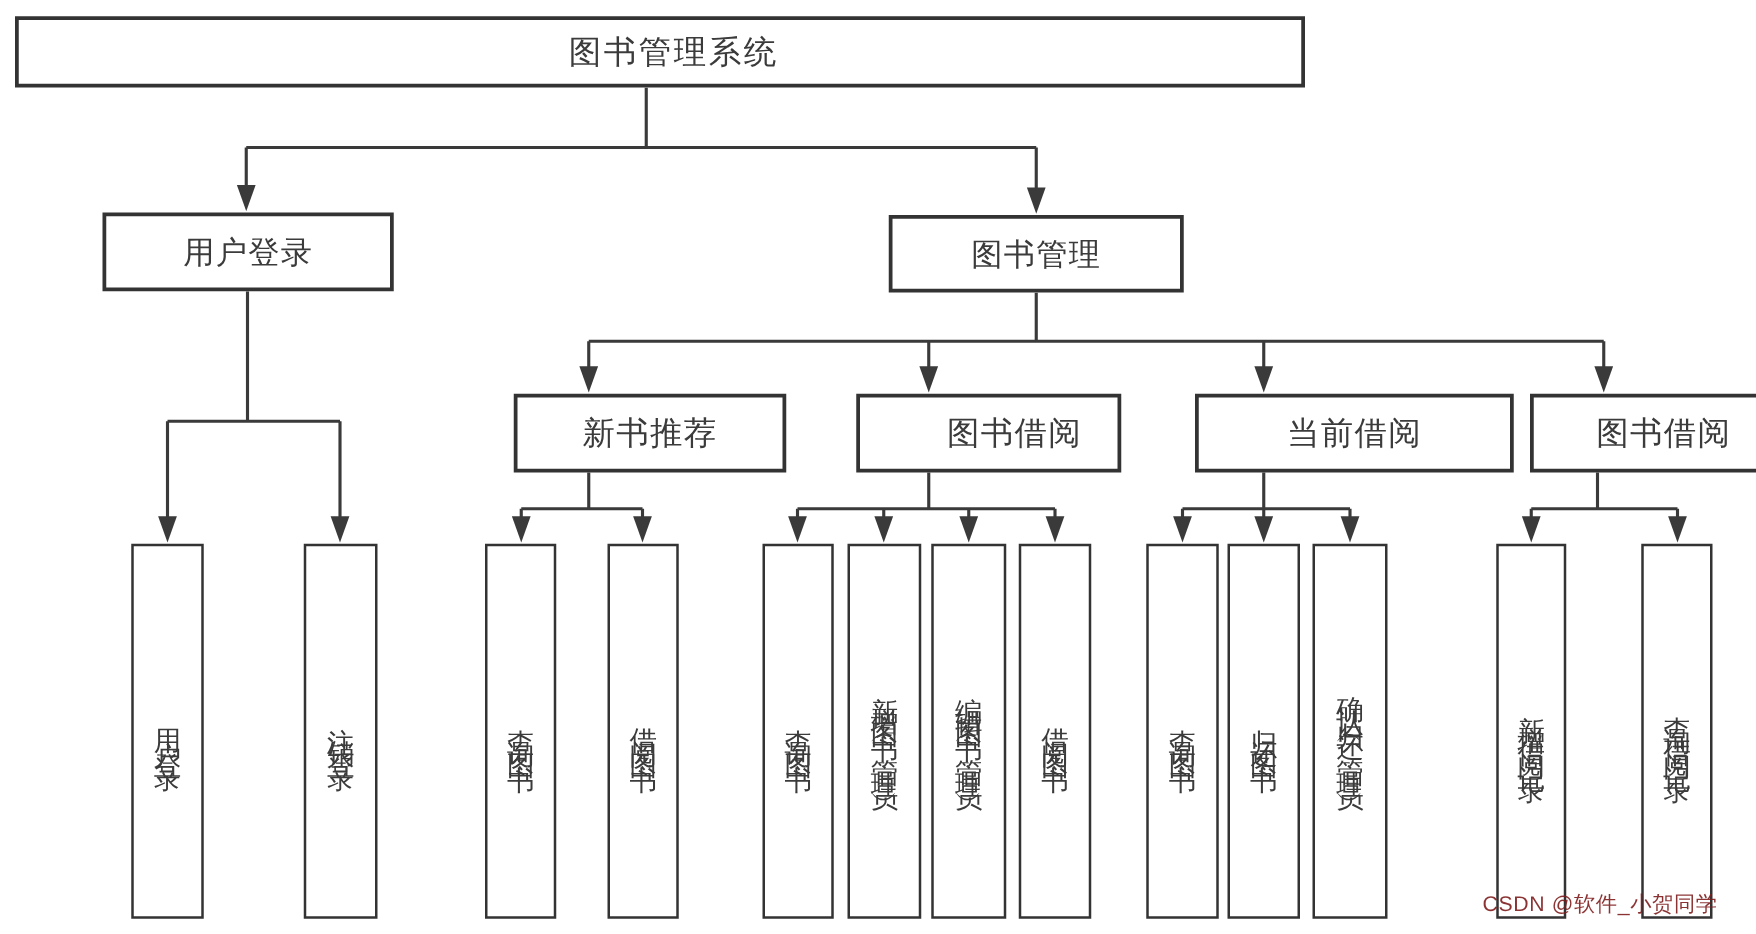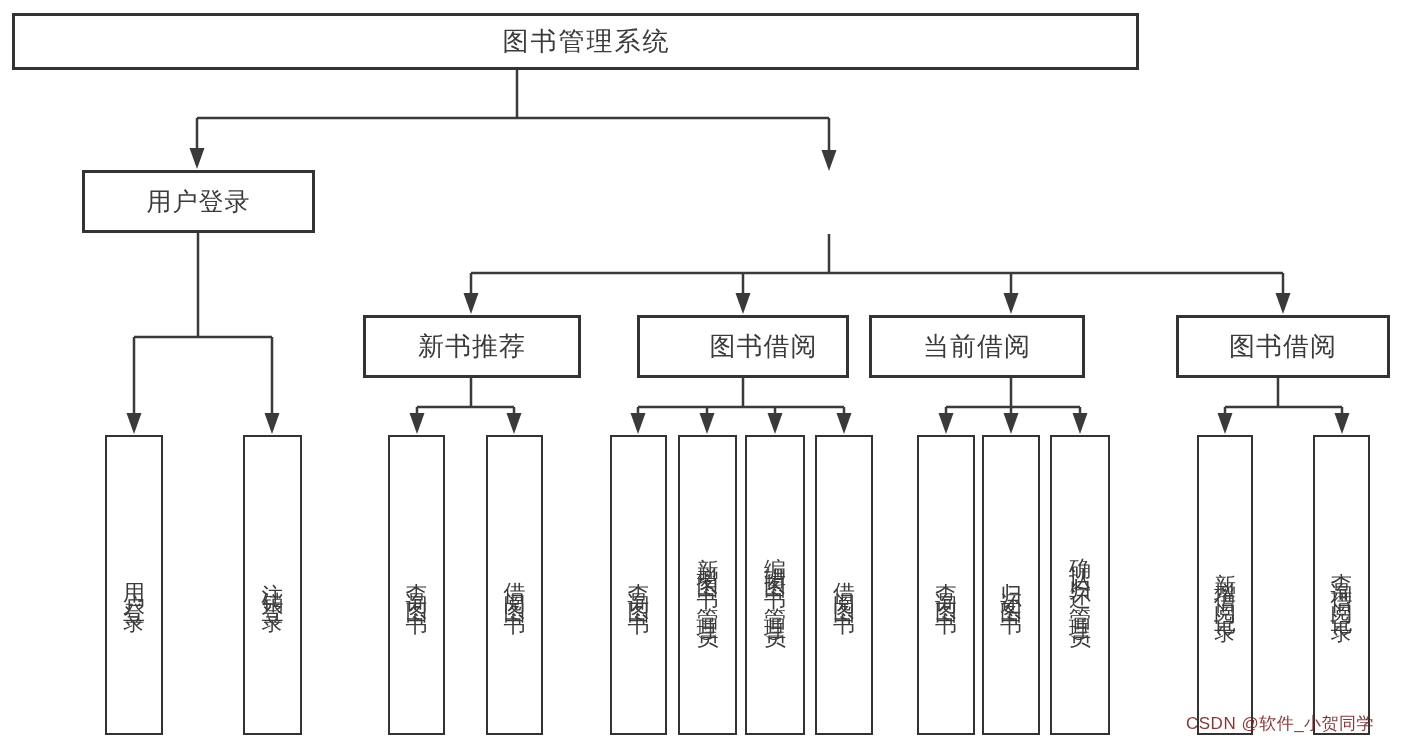--- a/index.html
+++ b/index.html
@@ -11,21 +11,21 @@
   #wires .ln { stroke:#3a3a3a; stroke-width:2.5; fill:none; }
   #wires .ar { fill:#3a3a3a; stroke:none; }
 
   .box {
     position:absolute; background:#ffffff; border:3px solid #333333;
     box-sizing:border-box; display:flex; align-items:center; justify-content:center;
     color:#3b3b3b; z-index:2; white-space:nowrap;
   }
   .lvl1 { font-size:26px; letter-spacing:2px; }
   .lvl2 { font-size:25px; letter-spacing:1px; }
-  .lvl3 { font-size:26px; letter-spacing:1px; }
+  .lvl3 { font-size:26px; letter-spacing:1px;margin-left:48px; }
 
   .leaf {
     position:absolute; top:435px; height:300px; background:#ffffff;
     border:2.5px solid #333333; box-sizing:border-box;
     display:flex; align-items:center; justify-content:center; z-index:2;
   }
   .leaf .v {
     writing-mode:vertical-rl; text-orientation:upright;
     font-size:22px; letter-spacing:10px; line-height:1.1;
     color:#3b3b3b; white-space:nowrap;
@@ -77,27 +77,28 @@
       <path class="ar" d="M1003.5 413 h15 L1011 434 Z"></path>
       <path class="ar" d="M1072.5 413 h15 L1080 434 Z"></path>
     </g>
     <g>
       <path class="ln" d="M1278 377 V407 M1225 407 H1342 M1225 407 V416 M1342 407 V416"></path>
       <path class="ar" d="M1217.5 413 h15 L1225 434 Z"></path>
       <path class="ar" d="M1334.5 413 h15 L1342 434 Z"></path>
     </g>
   </svg>
 
-  <div class="box lvl1" style="left:12px; top:13px; width:1127px; height:57px;padding-left:22px;">图书管理系统</div>
+  <div class="box lvl1" style="left:12px; top:13px; width:1032px; height:57px;padding-left:22px;">图书管理系统</div>
 
   <div class="box lvl2" style="left:82px; top:170px; width:233px; height:63px;">用户登录</div>
+  <div class="box lvl2" style="left:711px; top:172px; width:236px; height:62px;">图书管理</div>
 
   <div class="box lvl3" style="left:363px; top:315px; width:218px; height:63px;">新书推荐</div>
   <div class="box lvl3" style="left:637px; top:315px; width:212px; height:63px;padding-left:41px;">图书借阅</div>
-  <div class="box lvl3" style="left:869px; top:315px; width:216px; height:63px;">当前借阅</div>
+  <div class="box lvl3" style="left:908px; top:315px; width:255px; height:63px;">当前借阅</div>
   <div class="box lvl3" style="left:1176px; top:315px; width:214px; height:63px;">图书借阅</div>
 
   <div class="leaf" style="left:105px; width:58px;">
     <span class="v">用户登录</span>
   </div>
   <div class="leaf" style="left:243px; width:59px;">
     <span class="v">注销登录</span>
   </div>
 
   <div class="leaf" style="left:388px; width:57px;">

